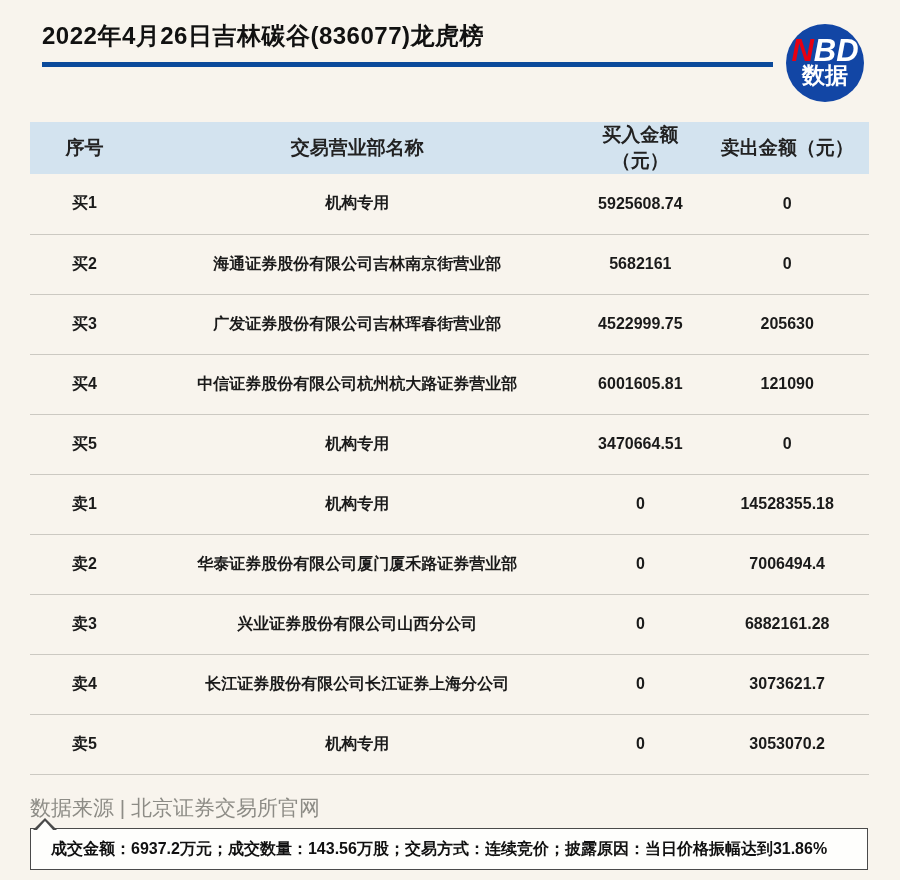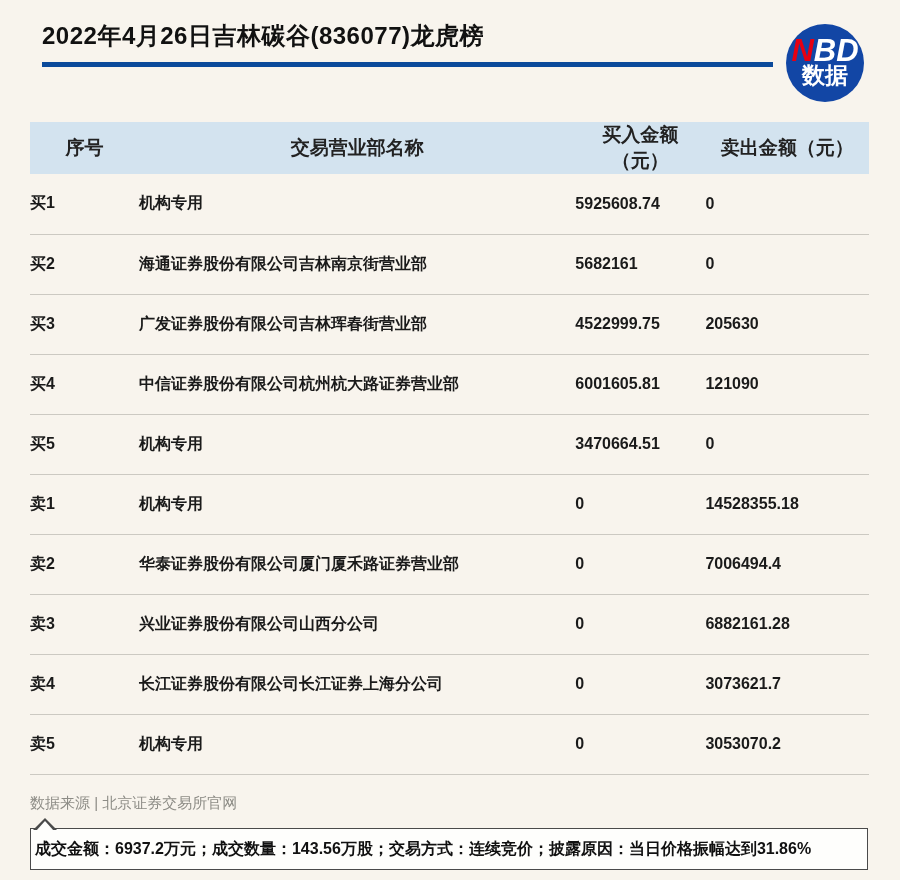--- a/index.html
+++ b/index.html
@@ -45,32 +45,32 @@
   .tbl col.c1 { width:13%; }
   .tbl col.c2 { width:52%; }
   .tbl col.c3 { width:15.5%; }
   .tbl col.c4 { width:19.5%; }
   .tbl th {
     height:45px; background:#d3e3ef;
     font-size:19px; font-weight:700; text-align:center; color:#222;
   }
   .tbl td {
     height:60px; border-bottom:1px solid #ccc9c2;
-    font-size:16px; font-weight:700; text-align:left; color:#1a1a1a;
+    font-size:16px; font-weight:700; text-align:center; color:#1a1a1a;
   }
 
   
   .source-line {
     position:absolute; left:30px; top:794px;
-    font-size:15px; color:#8d8c86; font-weight:400;
+    font-size:21px; color:#8d8c86; font-weight:400;
   }
   .note-box {
     position:absolute; left:30px; top:828px; width:838px; height:42px;
     background:#fefefc; border:1px solid #4a4a4a;
-    display:flex; align-items:center; padding-left:4px;
+    display:flex; align-items:center; padding-left:20px;
     font-size:16px; font-weight:700; color:#111;
   }
   .caret-outer {
     position:absolute; left:33px; top:818px; width:0; height:0;
     border-left:12px solid transparent; border-right:12px solid transparent;
     border-bottom:12px solid #4a4a4a;
   }
   .caret-inner {
     position:absolute; left:36px; top:821px; width:0; height:0;
     border-left:9px solid transparent; border-right:9px solid transparent;

